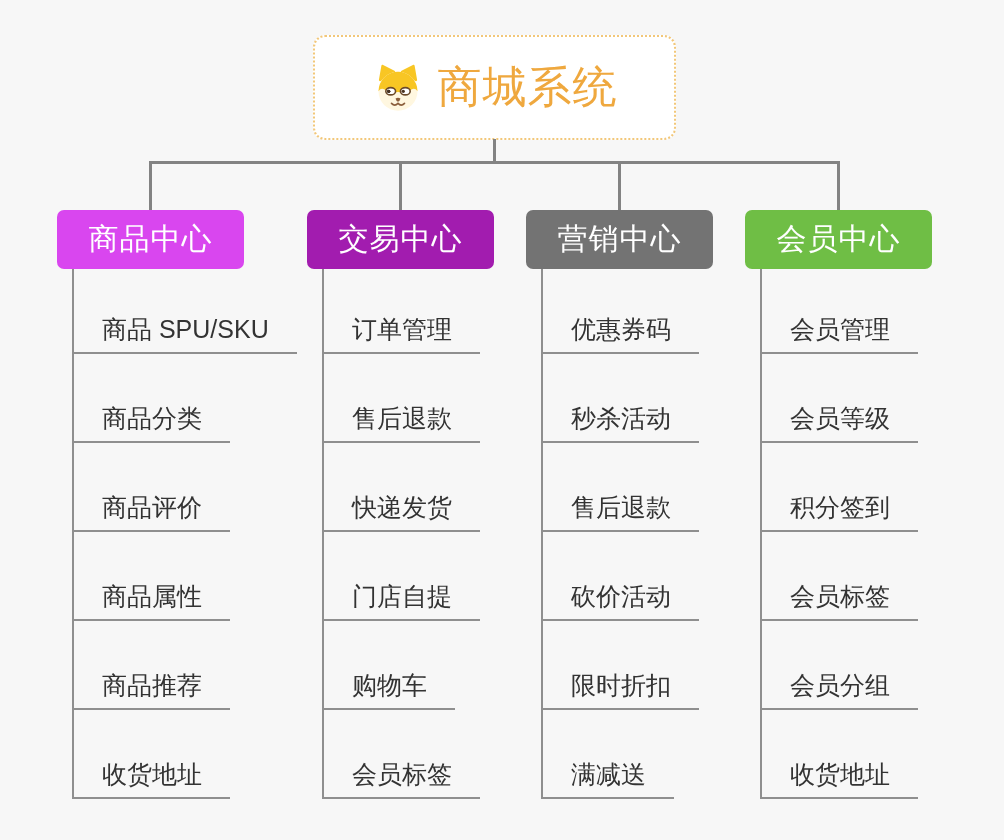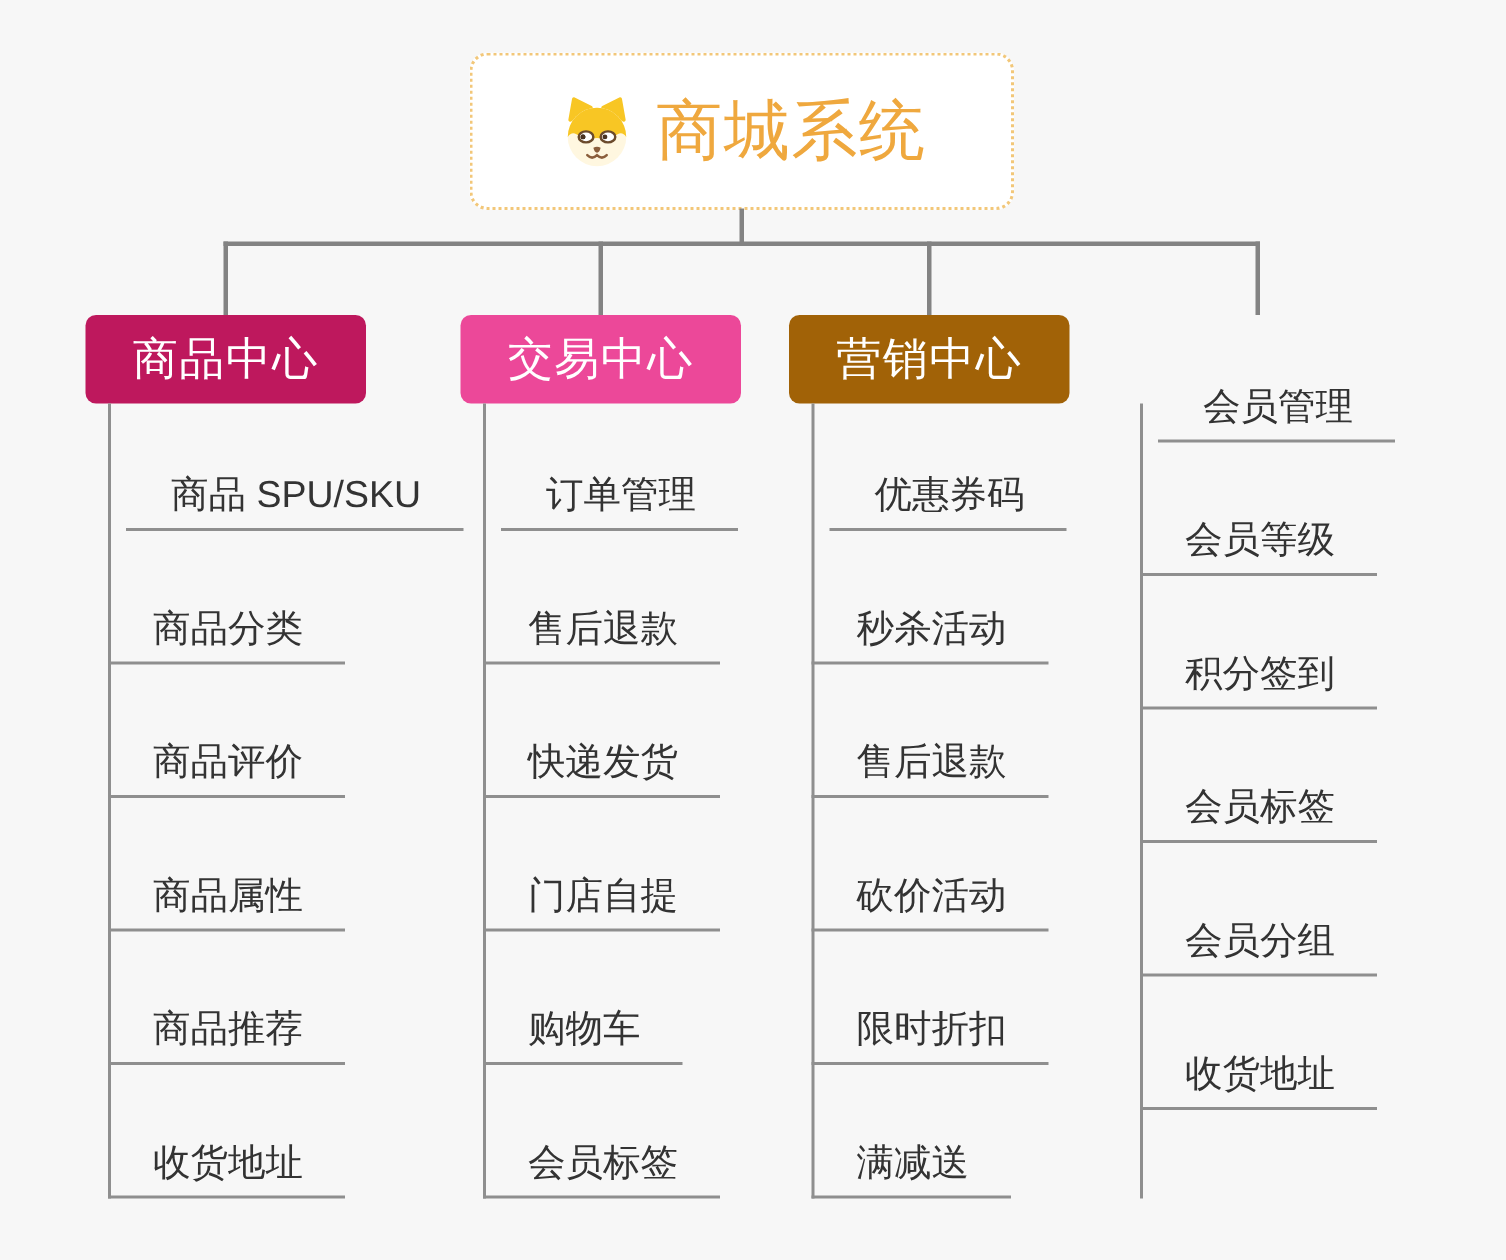--- a/index.html
+++ b/index.html
@@ -32,21 +32,21 @@
   
   .branch{position:absolute;top:210px;width:187px;}
   .branch-box{
     position:relative;height:59px;border-radius:7px;display:flex;align-items:center;justify-content:center;
   }
   .branch-label{font-size:30px;color:var(--node-text);letter-spacing:1px;}
 
   
   .leaves{margin-left:15px;}
   .leaf-row{height:89px;display:flex;align-items:flex-end;}
-  .leaf-row:first-child{height:85px;padding-left:12px;}
+  .leaf-row:first-child{height:85px;}
   .leaf-label{
     display:inline-block;white-space:nowrap;font-size:25px;color:var(--leaf-text);
     padding:0 28px 6px 30px;border-bottom:2px solid var(--line);
   }
 </style>
 </head>
 <body>
 
 <div class="canvas">
 
@@ -72,21 +72,21 @@
     </svg>
     <span class="root-title">商城系统</span>
   </div>
 
   <div class="root-drop"></div>
   <div class="h-line"></div>
 
   <div id="branches">
   <div class="branch" style="left: 57px;">
     <div class="branch-stub"></div>
-    <div class="branch-box" style="background: #be185d;">
+    <div class="branch-box" style="background: #d946ef;">
       <span class="branch-label">商品中心</span>
     </div>
     <div class="spine"></div>
     <div class="leaves">
   <div class="leaf-row">
     <span class="leaf-label">商品 SPU/SKU</span>
   </div>
 
   <div class="leaf-row">
     <span class="leaf-label">商品分类</span>
@@ -105,21 +105,21 @@
   </div>
 
   <div class="leaf-row">
     <span class="leaf-label">收货地址</span>
   </div>
 </div>
   </div>
 
   <div class="branch" style="left: 307px;">
     <div class="branch-stub"></div>
-    <div class="branch-box" style="background: #ec4899;">
+    <div class="branch-box" style="background: #a21caf;">
       <span class="branch-label">交易中心</span>
     </div>
     <div class="spine"></div>
     <div class="leaves">
   <div class="leaf-row">
     <span class="leaf-label">订单管理</span>
   </div>
 
   <div class="leaf-row">
     <span class="leaf-label">售后退款</span>
@@ -138,21 +138,21 @@
   </div>
 
   <div class="leaf-row">
     <span class="leaf-label">会员标签</span>
   </div>
 </div>
   </div>
 
   <div class="branch" style="left: 526px;">
     <div class="branch-stub"></div>
-    <div class="branch-box" style="background: #a16207;">
+    <div class="branch-box" style="background: #737373;">
       <span class="branch-label">营销中心</span>
     </div>
     <div class="spine"></div>
     <div class="leaves">
   <div class="leaf-row">
     <span class="leaf-label">优惠券码</span>
   </div>
 
   <div class="leaf-row">
     <span class="leaf-label">秒杀活动</span>
@@ -171,20 +171,23 @@
   </div>
 
   <div class="leaf-row">
     <span class="leaf-label">满减送</span>
   </div>
 </div>
   </div>
 
   <div class="branch" style="left: 745px;">
     <div class="branch-stub"></div>
+    <div class="branch-box" style="background: rgb(111, 190, 69);">
+      <span class="branch-label">会员中心</span>
+    </div>
     <div class="spine"></div>
     <div class="leaves">
   <div class="leaf-row">
     <span class="leaf-label">会员管理</span>
   </div>
 
   <div class="leaf-row">
     <span class="leaf-label">会员等级</span>
   </div>
 

